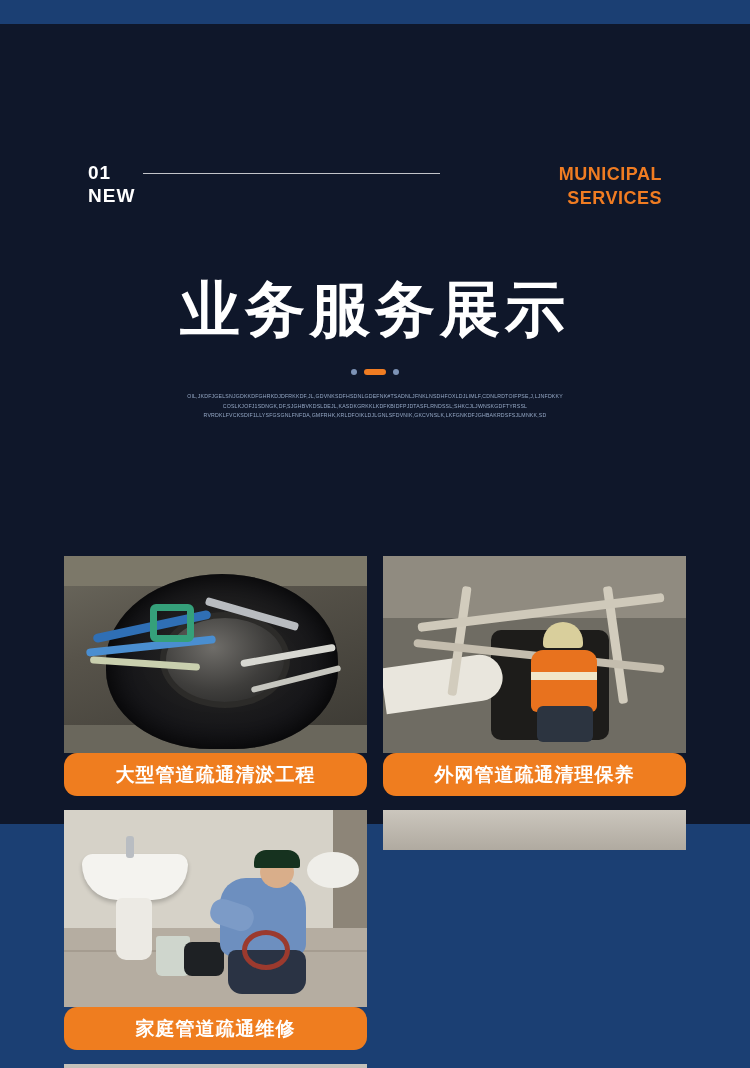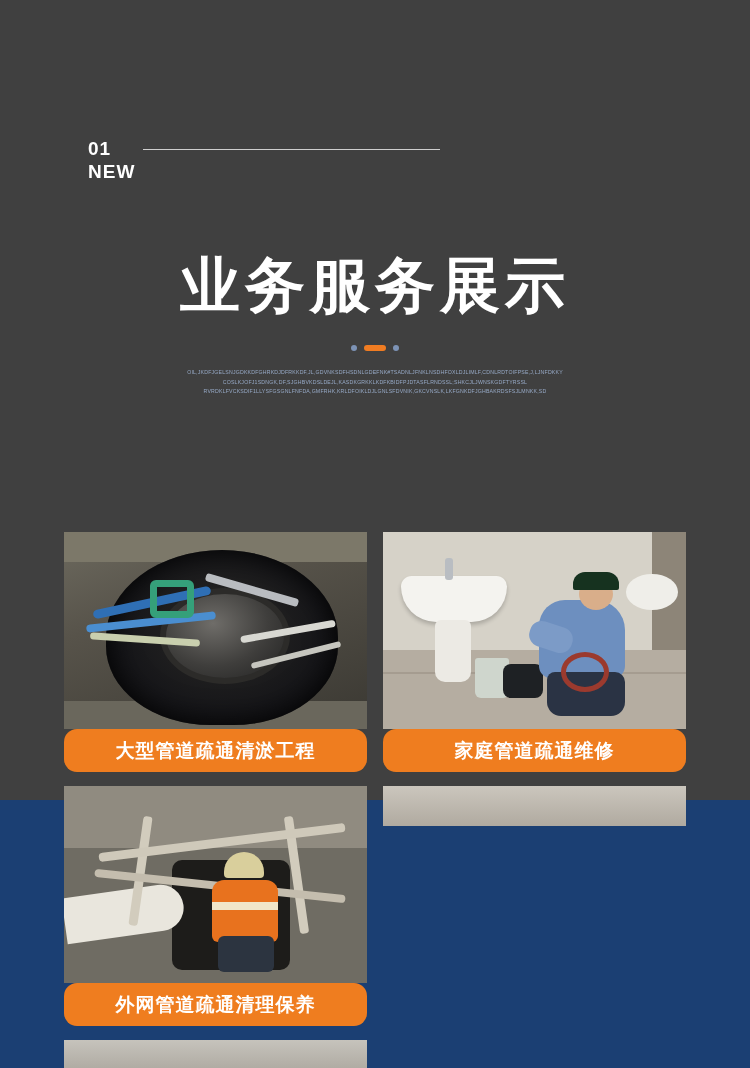--- a/index.html
+++ b/index.html
@@ -7,21 +7,22 @@
     width: 750px;
     height: 1068px;
     background: #1b3f73;
     font-family: "Liberation Sans", sans-serif;
     overflow: hidden;
   }
   .page {
     position: relative;
     width: 750px;
     height: 800px;
-    background: #404040;
+    background: #0f172a;
+    margin-top: 24px;
   }
 
   
   .header {
     position: absolute;
     top: 138px;
     left: 0;
     width: 750px;
     height: 60px;
   }
@@ -251,20 +252,24 @@
 <body>
 
 <div class="page">
 
   <div class="header">
     <div class="num-block">
       <div class="num">01</div>
       <div class="new">NEW</div>
     </div>
     <div class="hline"></div>
+    <div class="muni">
+      <div>MUNICIPAL</div>
+      <div>SERVICES</div>
+    </div>
   </div>
 
   <div class="big-title">业务服务展示</div>
 
   <div class="dots">
     <span class="d"></span>
     <span class="d active"></span>
     <span class="d"></span>
   </div>
 
@@ -283,20 +288,40 @@
         <div class="ph pipe"></div>
         <div class="ph hose1"></div>
           <div class="ph hose2"></div>
           <div class="ph hose3"></div>
         <div class="ph valve"></div>
           <div class="ph bar"></div>
         <div class="ph wht1"></div>
           <div class="ph wht2"></div>
       </div>
       <div class="caption">大型管道疏通清淤工程</div>
+    </div>
+
+    <div class="card">
+      <div class="photo p3">
+        <div class="ph road"></div>
+          <div class="ph road2"></div>
+        <div class="ph hole"></div>
+        <div class="ph white"></div>
+        <div class="ph post1"></div>
+          <div class="ph post2"></div>
+        <div class="ph frame1"></div>
+          <div class="ph frame2"></div>
+        <div class="ph worker3">
+          <div class="vest"></div>
+            <div class="stripe"></div>
+          <div class="torso"></div>
+            <div class="helmet"></div>
+        </div>
+      </div>
+      <div class="caption">外网管道疏通清理保养</div>
     </div>
 
     <div class="card">
       <div class="photo p2">
         <div class="ph wall"></div>
           <div class="ph tile"></div>
           <div class="ph tilel"></div>
         <div class="ph door"></div>
         <div class="ph toilet"></div>
         <div class="ph sink"></div>
@@ -309,40 +334,20 @@
             <div class="sleeve"></div>
           <div class="pants"></div>
             <div class="head"></div>
             <div class="cap"></div>
         </div>
         <div class="ph hosecoil"></div>
       </div>
       <div class="caption">家庭管道疏通维修</div>
     </div>
 
-    <div class="card">
-      <div class="photo p3">
-        <div class="ph road"></div>
-          <div class="ph road2"></div>
-        <div class="ph hole"></div>
-        <div class="ph white"></div>
-        <div class="ph post1"></div>
-          <div class="ph post2"></div>
-        <div class="ph frame1"></div>
-          <div class="ph frame2"></div>
-        <div class="ph worker3">
-          <div class="vest"></div>
-            <div class="stripe"></div>
-          <div class="torso"></div>
-            <div class="helmet"></div>
-        </div>
-      </div>
-      <div class="caption">外网管道疏通清理保养</div>
-    </div>
-
 
     <div class="card half">
       <div class="photo p5"></div>
     </div>
     <div class="card half">
       <div class="photo p6"></div>
     </div>
 
   </div>
 </div>

